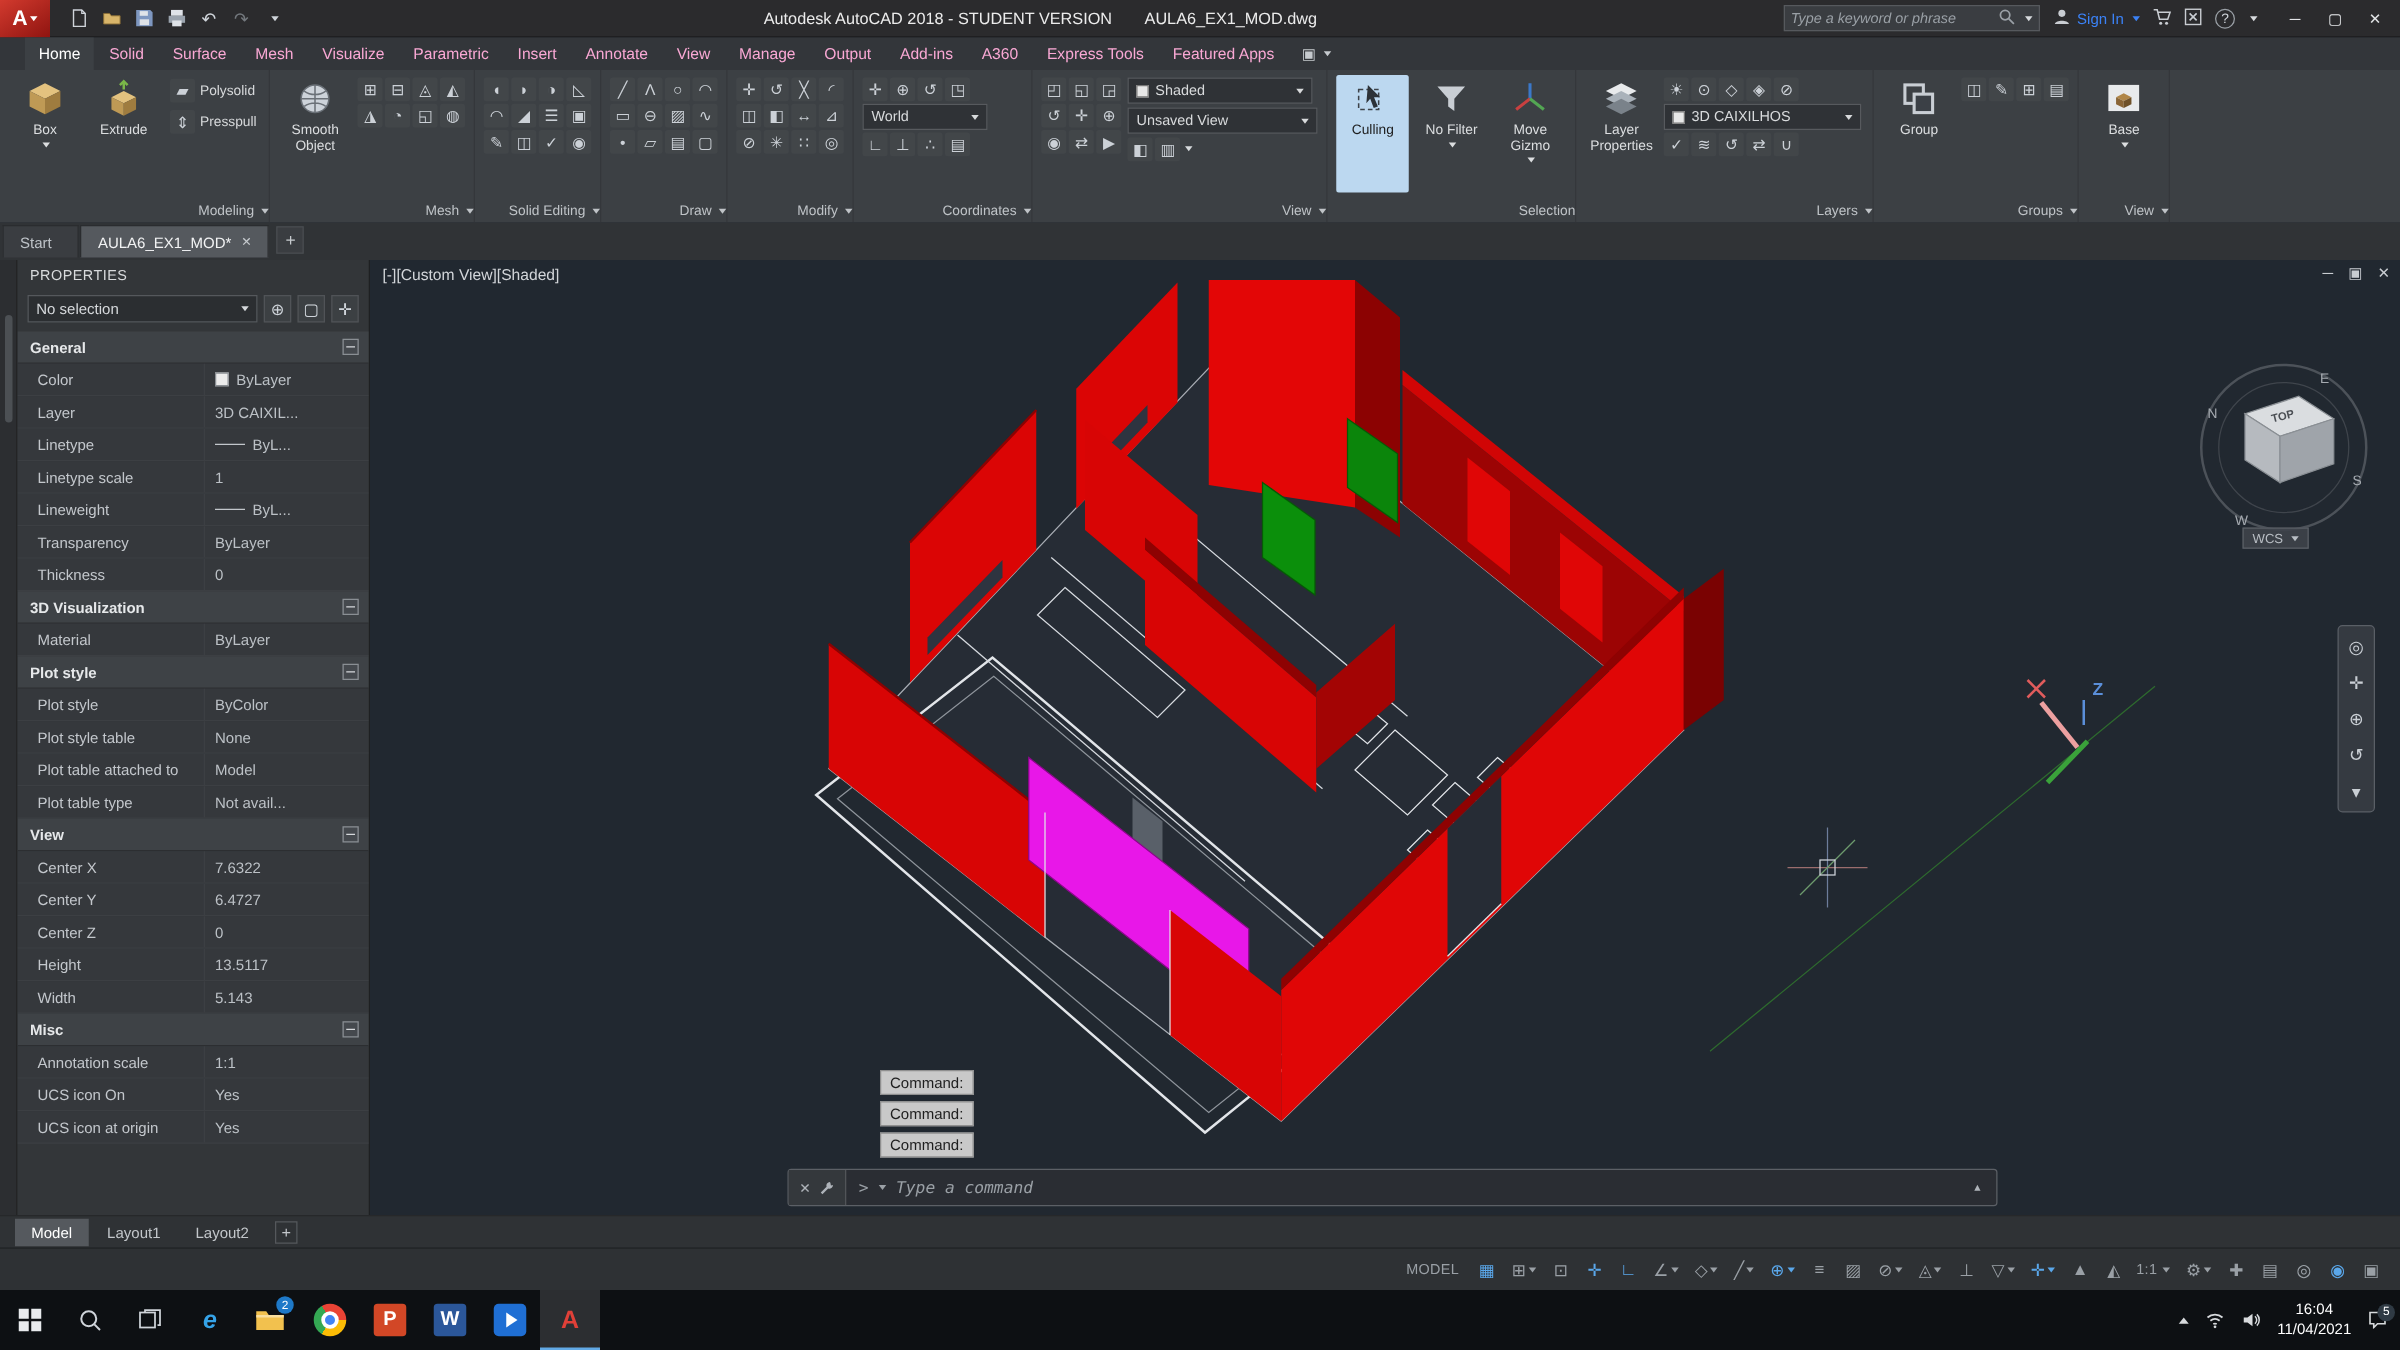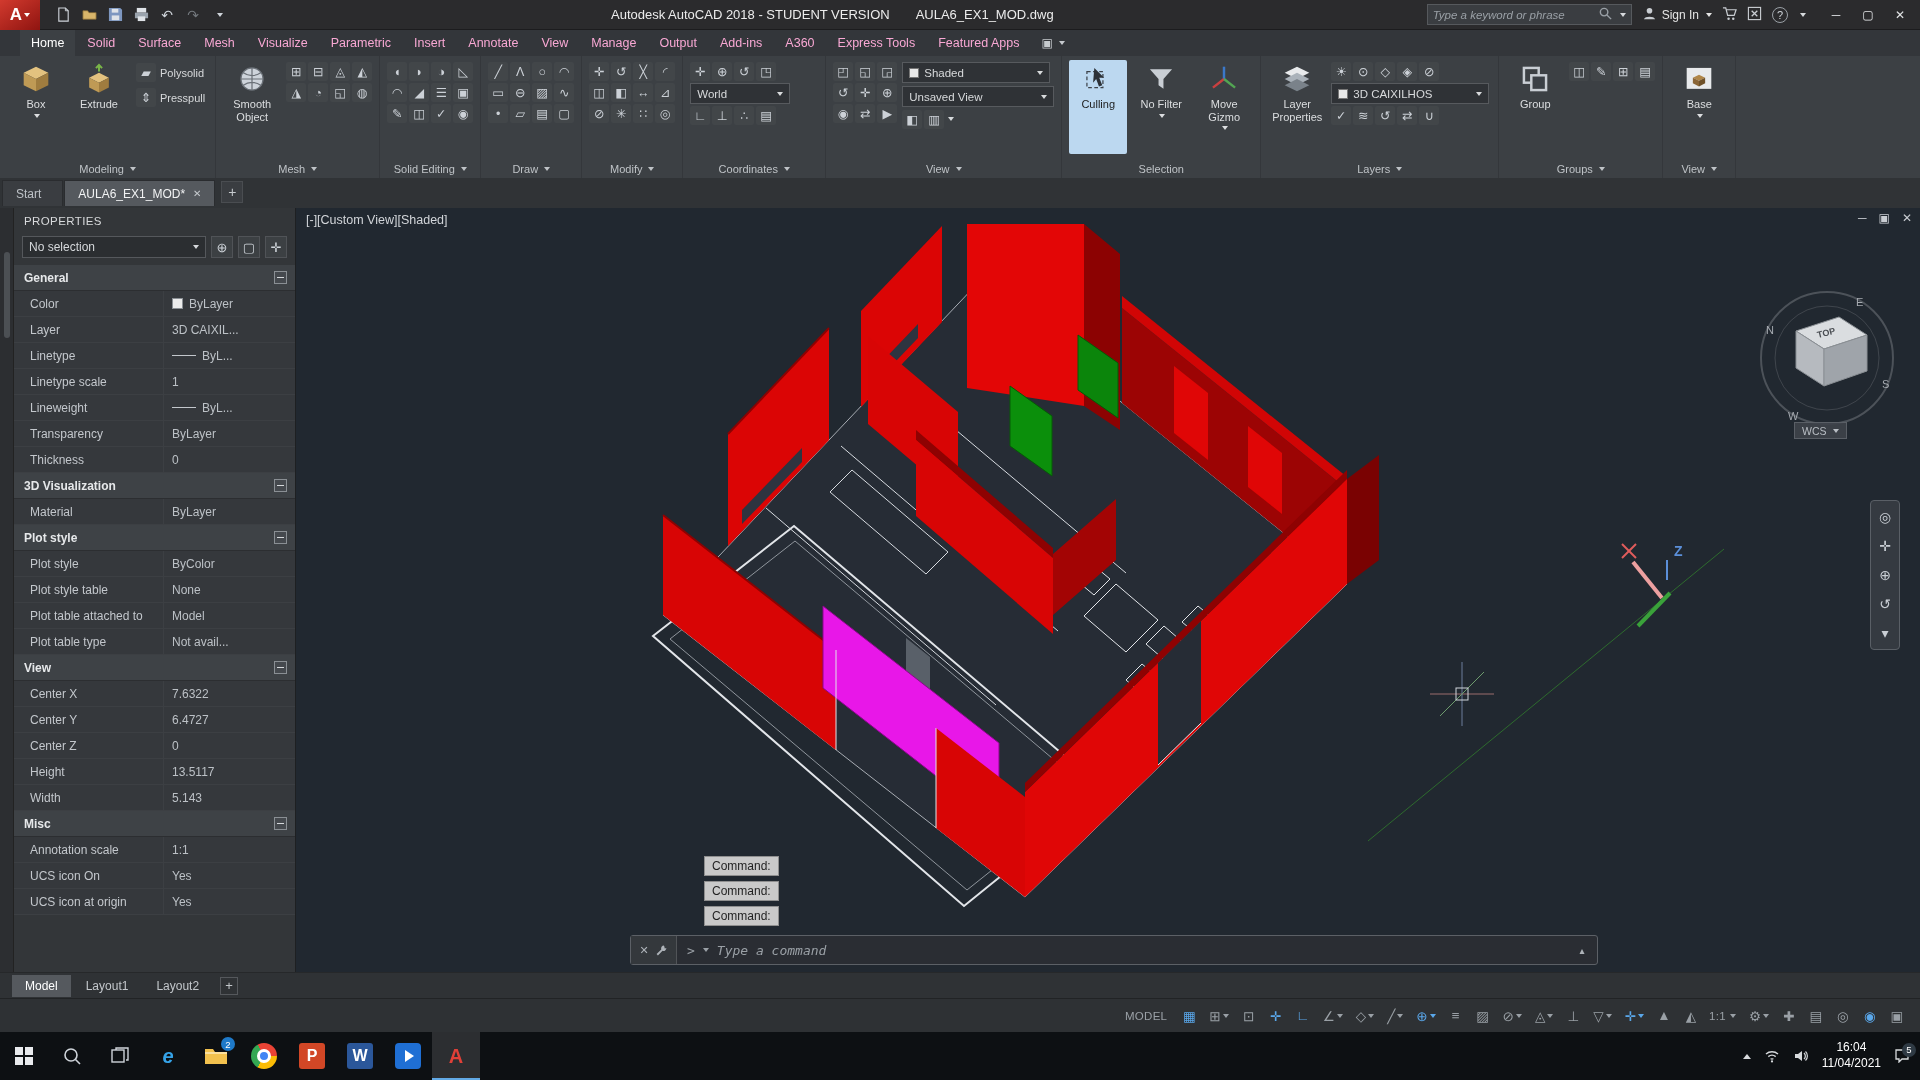--- a/index.html
+++ b/index.html
@@ -12,41 +12,41 @@
   .qat{display:flex;align-items:center;gap:8px;padding:0 10px}
   .qico{width:18px;height:18px;display:flex;align-items:center;justify-content:center;color:#cfd4da;font-size:14px}
   .qico svg{width:15px;height:15px}
   .qico.dim{color:#73787d}
   .spacer{flex:1}
   .tb-title{display:flex;gap:26px;font-size:13px;color:#ececec;white-space:nowrap}
   .tb-right{display:flex;align-items:center;gap:10px;padding-right:4px}
   .searchbox{display:flex;align-items:center;background:#3a3d41;border:1px solid #56595d;height:21px;width:205px;padding:0 5px;gap:5px}
   .searchbox input{flex:1;min-width:0;background:transparent;border:0;outline:0;color:#c9cdd2;font-size:11.5px;font-style:italic;font-family:"Liberation Sans",sans-serif}
   .searchbox input::placeholder{color:#9aa0a6;font-style:italic}
-  .signin{display:flex;align-items:center;gap:5px;font-size:12px;color:#e5e5e5}
+  .signin{display:flex;align-items:center;gap:5px;font-size:12px;color:#3b82f6}
   .tico svg{width:15px;height:15px}
   .helpc{width:16px;height:16px;border:1px solid #9aa0a6;border-radius:50%;display:flex;align-items:center;justify-content:center;font-size:11px;color:#cfd4da}
   .winbtns{display:flex;margin-left:4px}
   .winbtn{width:32px;height:28px;display:flex;align-items:center;justify-content:center;color:#e3e5e7;font-size:12px}
 
   .car{display:inline-block;width:0;height:0;border-left:3.5px solid transparent;border-right:3.5px solid transparent;border-top:4px solid currentColor;margin-left:2px}
   .cdn{display:none;width:0;height:0;border-left:3.5px solid transparent;border-right:3.5px solid transparent;border-top:4px solid currentColor}
   .cdn.show{display:inline-block}
 
   
   .rtabs{position:absolute;top:30px;left:0;right:0;height:26px;background:#33363a;display:flex;align-items:stretch;padding-left:20px;gap:1px}
   .rtab{display:flex;align-items:center;padding:0 11px;font-size:12.5px;color:#f9a8d4}
   .rtab.active{background:#3c4044;color:#fff}
   .rtab-extra{display:flex;align-items:center;gap:4px;padding:0 10px;color:#c6cace}
 
   
   .ribbon{position:absolute;top:56px;left:0;right:0;height:122px;background:#3c4044;display:flex}
   .panel{display:flex;flex-direction:column;border-right:1px solid #34373b}
   .panel-body{flex:1;display:flex;align-items:flex-start;gap:5px;padding:4px 7px 0}
-  .panel-title{height:19px;display:flex;align-items:center;justify-content:center;gap:4px;font-size:11px;color:#bfc3c7}
+  .panel-title{height:19px;display:flex;align-items:center;justify-content:flex-end;gap:4px;font-size:11px;color:#bfc3c7}
   .rbig{width:58px;min-height:94px;display:flex;flex-direction:column;align-items:center;gap:3px;padding-top:3px;border-radius:2px;font-size:11px;line-height:1.15;text-align:center;color:#dcdee0}
   .rbig svg{width:32px;height:32px;flex:none}
   .rbig.hl{background:#bcd8f0;color:#1d1d1d}
   .rcol{display:flex;flex-direction:column;gap:4px;padding-top:2px}
   .rsm{display:flex;align-items:center;gap:4px;height:21px;padding:0 3px;font-size:11px;color:#d7d9db}
   .icon16{width:20px;height:19px;display:inline-flex;align-items:center;justify-content:center;font-size:12.5px;color:#ccd1d7;border-radius:2px;background:rgba(255,255,255,.03)}
   .irow{display:flex;gap:2px}
   .igrid{display:flex;flex-direction:column;gap:2px;padding-top:2px}
   .ddl{height:21px;background:#2f3236;border:1px solid #575a5e;display:flex;align-items:center;gap:5px;padding:0 6px;font-size:11.5px;color:#d8dadc;white-space:nowrap}
   .ddl .sw{width:10px;height:10px;background:#e8e8e8;border:1px solid #777;flex:none}

